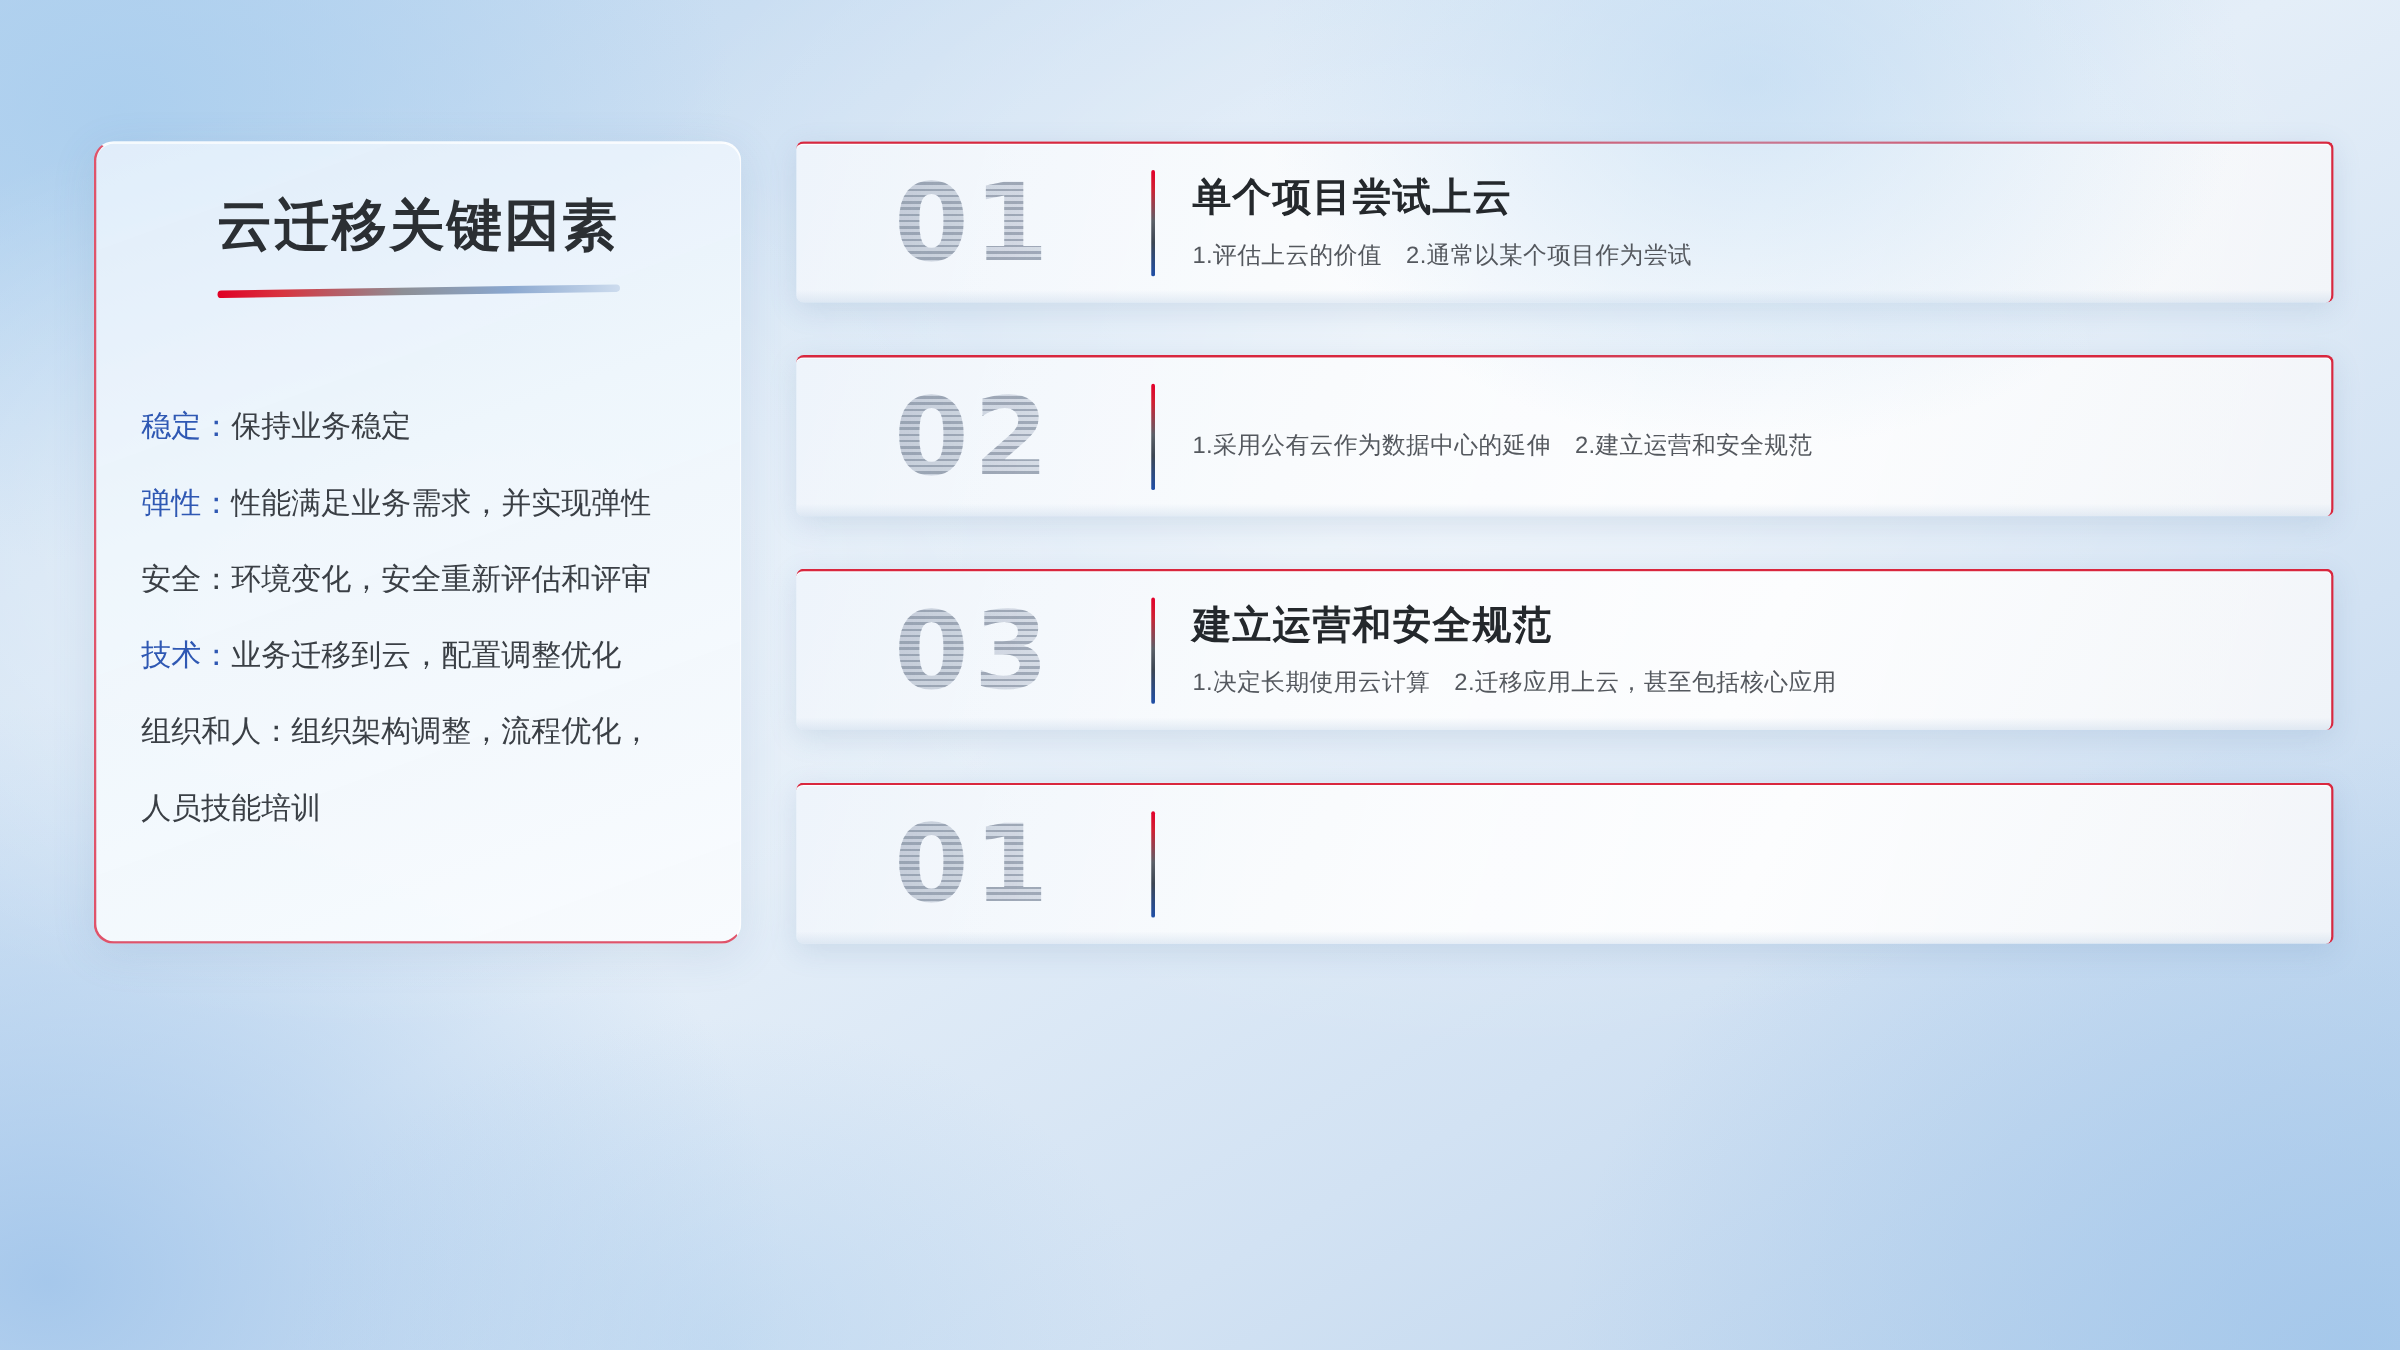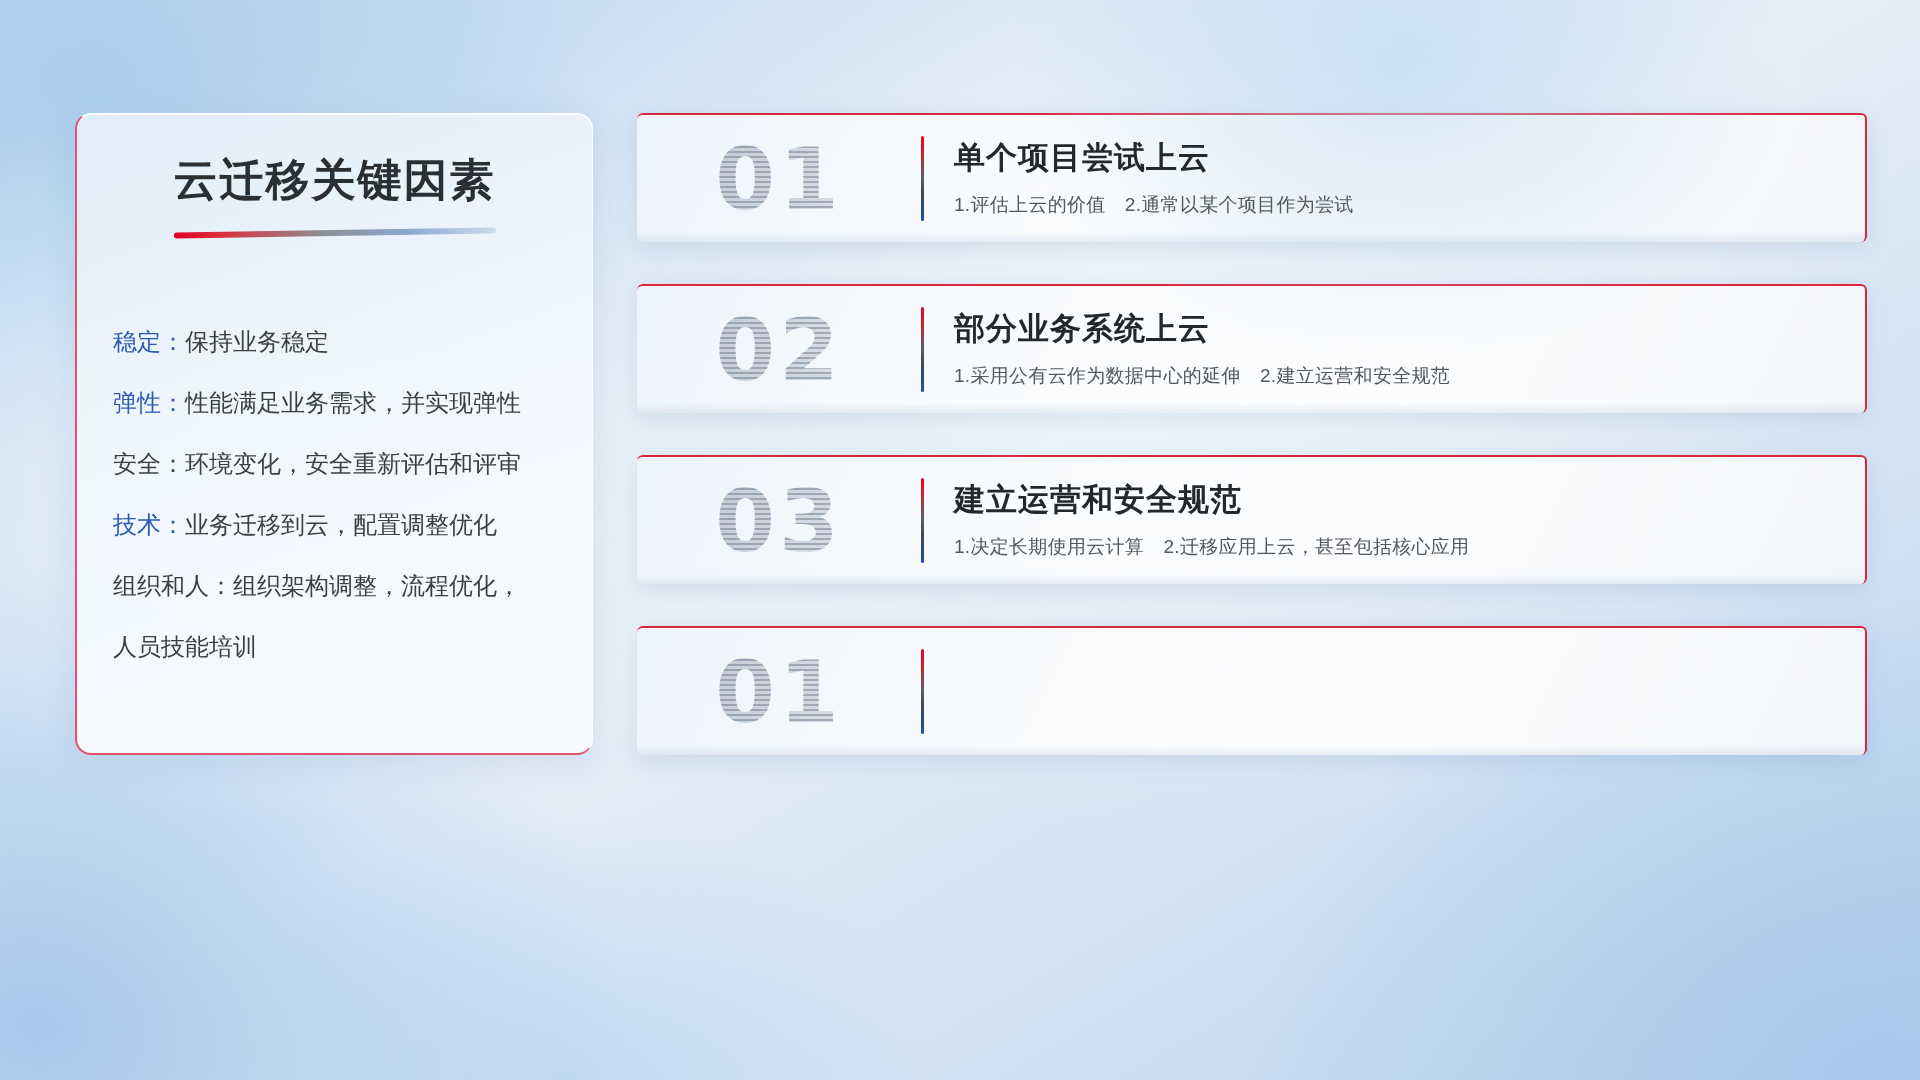--- a/index.html
+++ b/index.html
@@ -214,21 +214,20 @@
       <div class="step-body">
         <div class="step-title">单个项目尝试上云</div>
         <div class="step-desc">1.评估上云的价值　2.通常以某个项目作为尝试</div>
       </div>
     </article>
 
     <article class="step-card">
       <div class="step-number">02</div>
       <div class="step-divider"></div>
       <div class="step-body">
-        <div class="step-title">部分业务系统上云</div>
         <div class="step-desc">1.采用公有云作为数据中心的延伸　2.建立运营和安全规范</div>
       </div>
     </article>
 
     <article class="step-card">
       <div class="step-number">03</div>
       <div class="step-divider"></div>
       <div class="step-body">
         <div class="step-title">建立运营和安全规范</div>
         <div class="step-desc">1.决定长期使用云计算　2.迁移应用上云，甚至包括核心应用</div>

